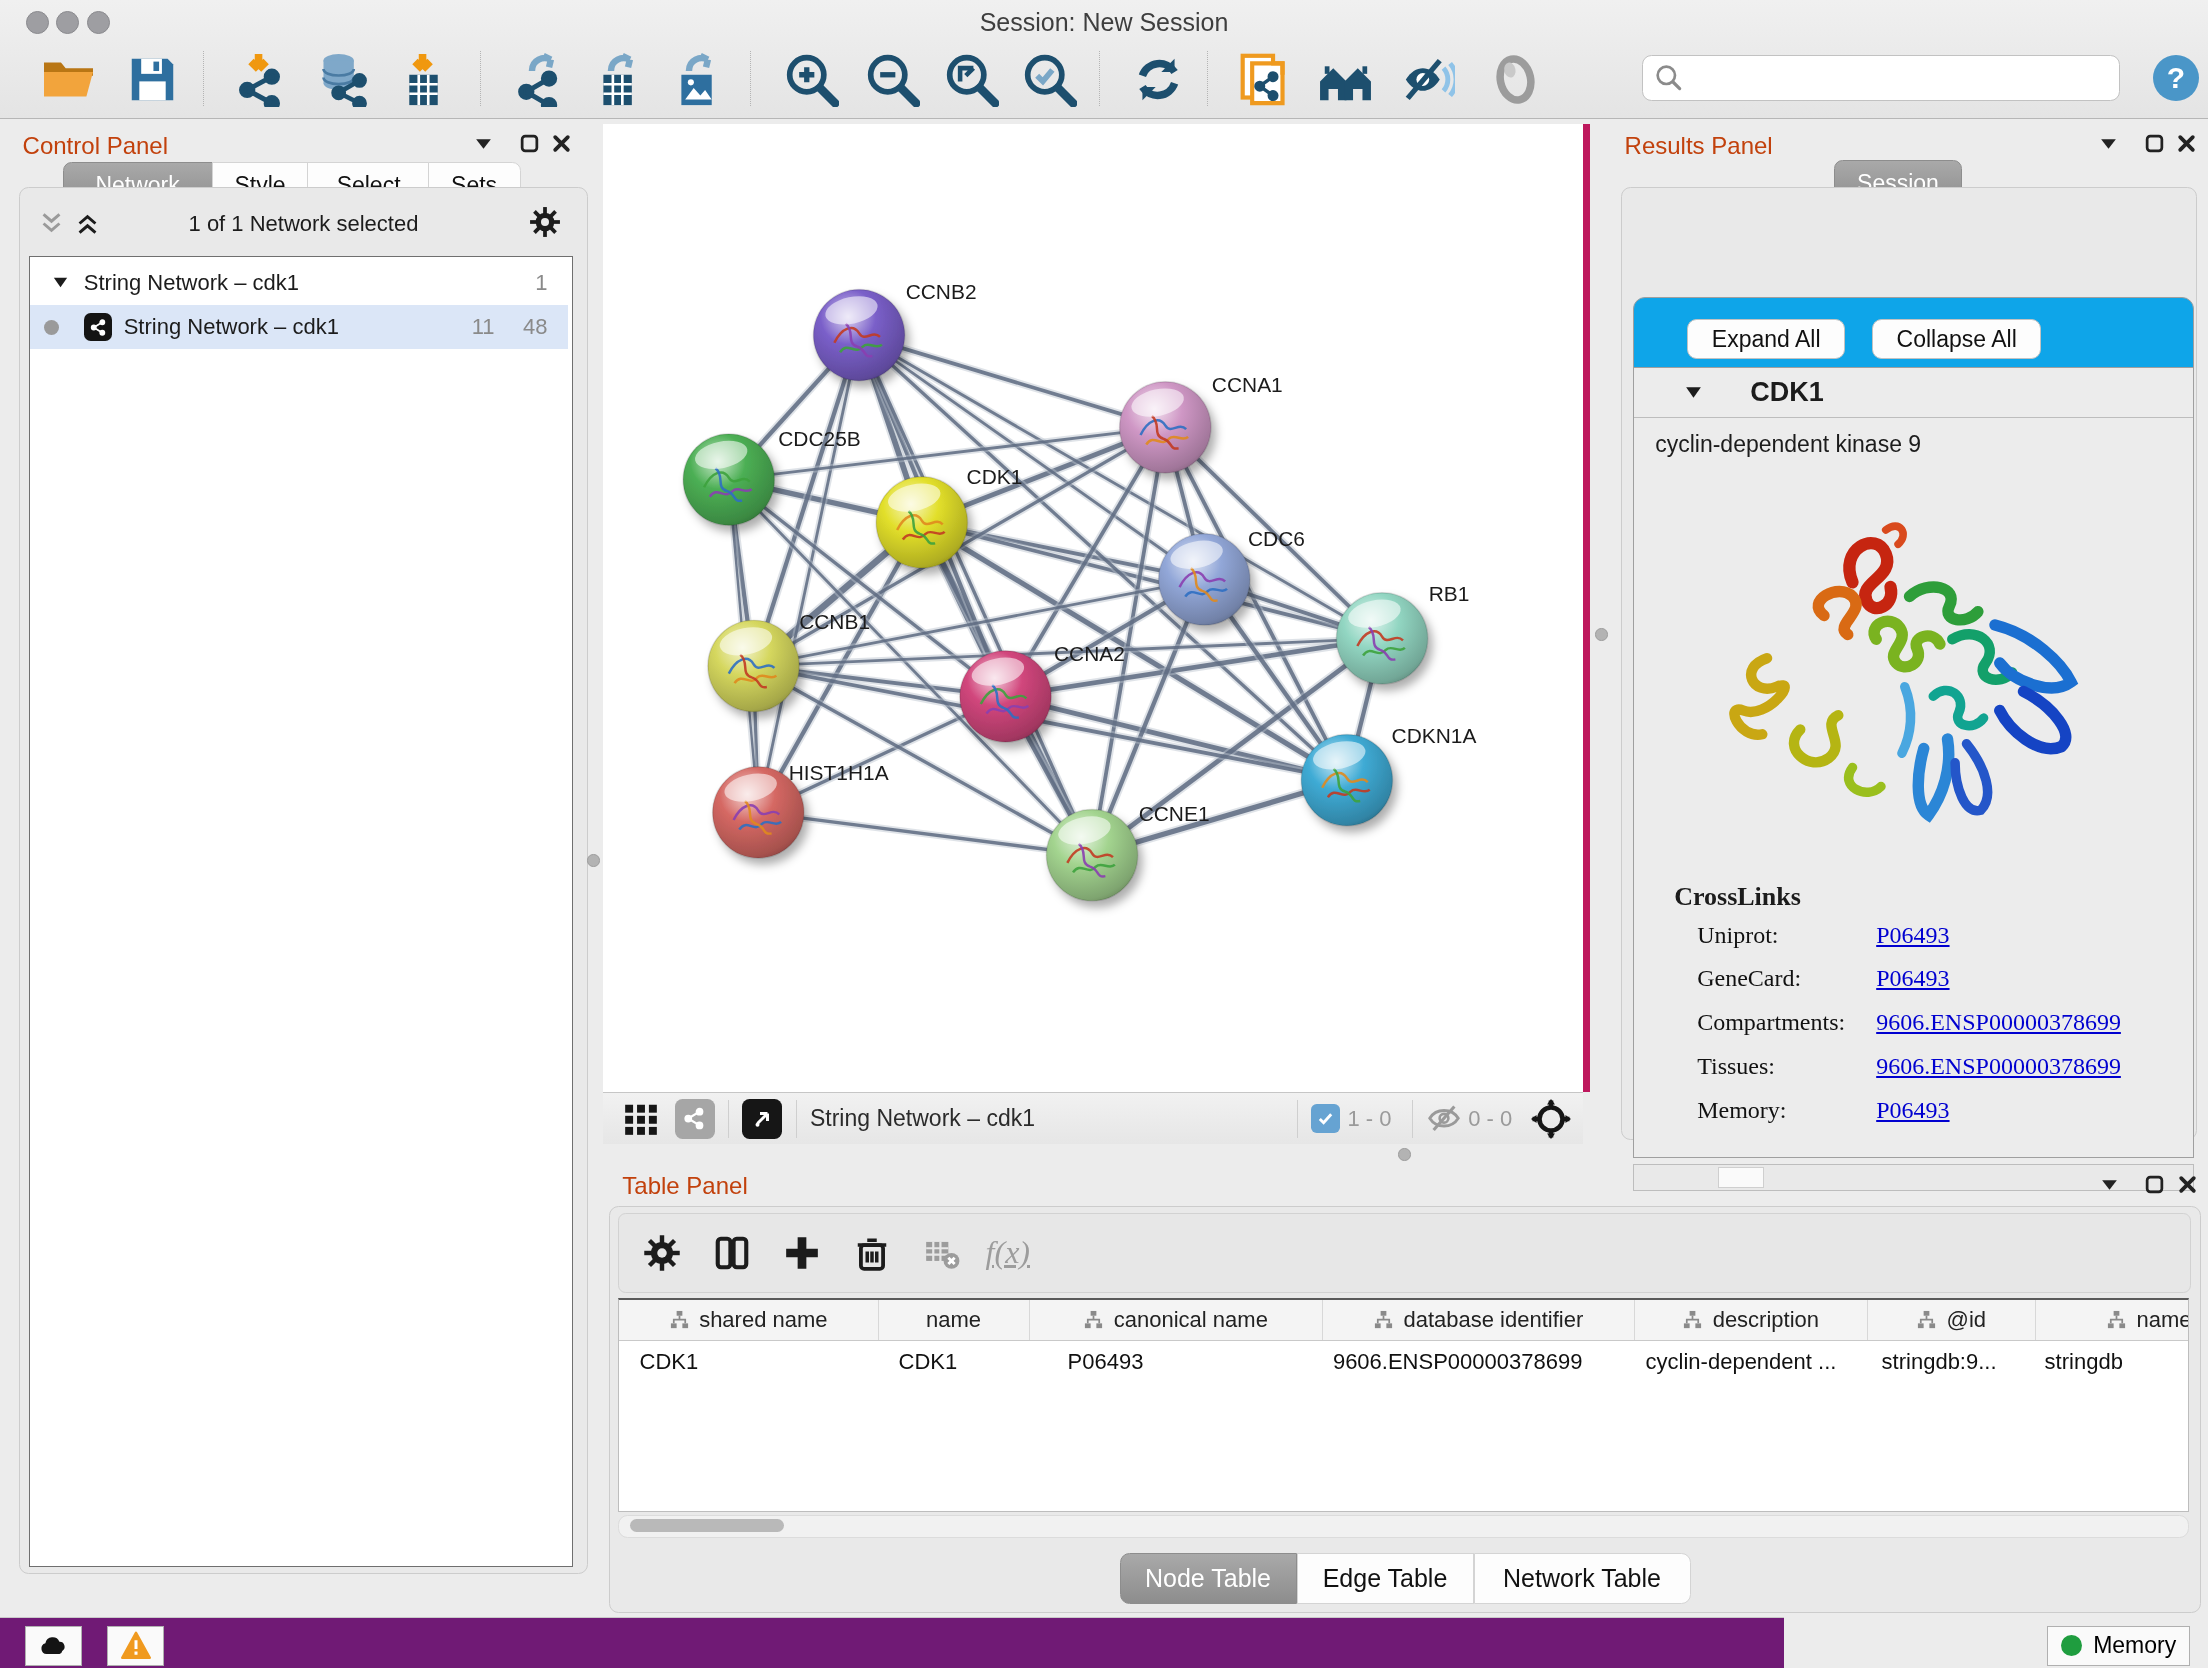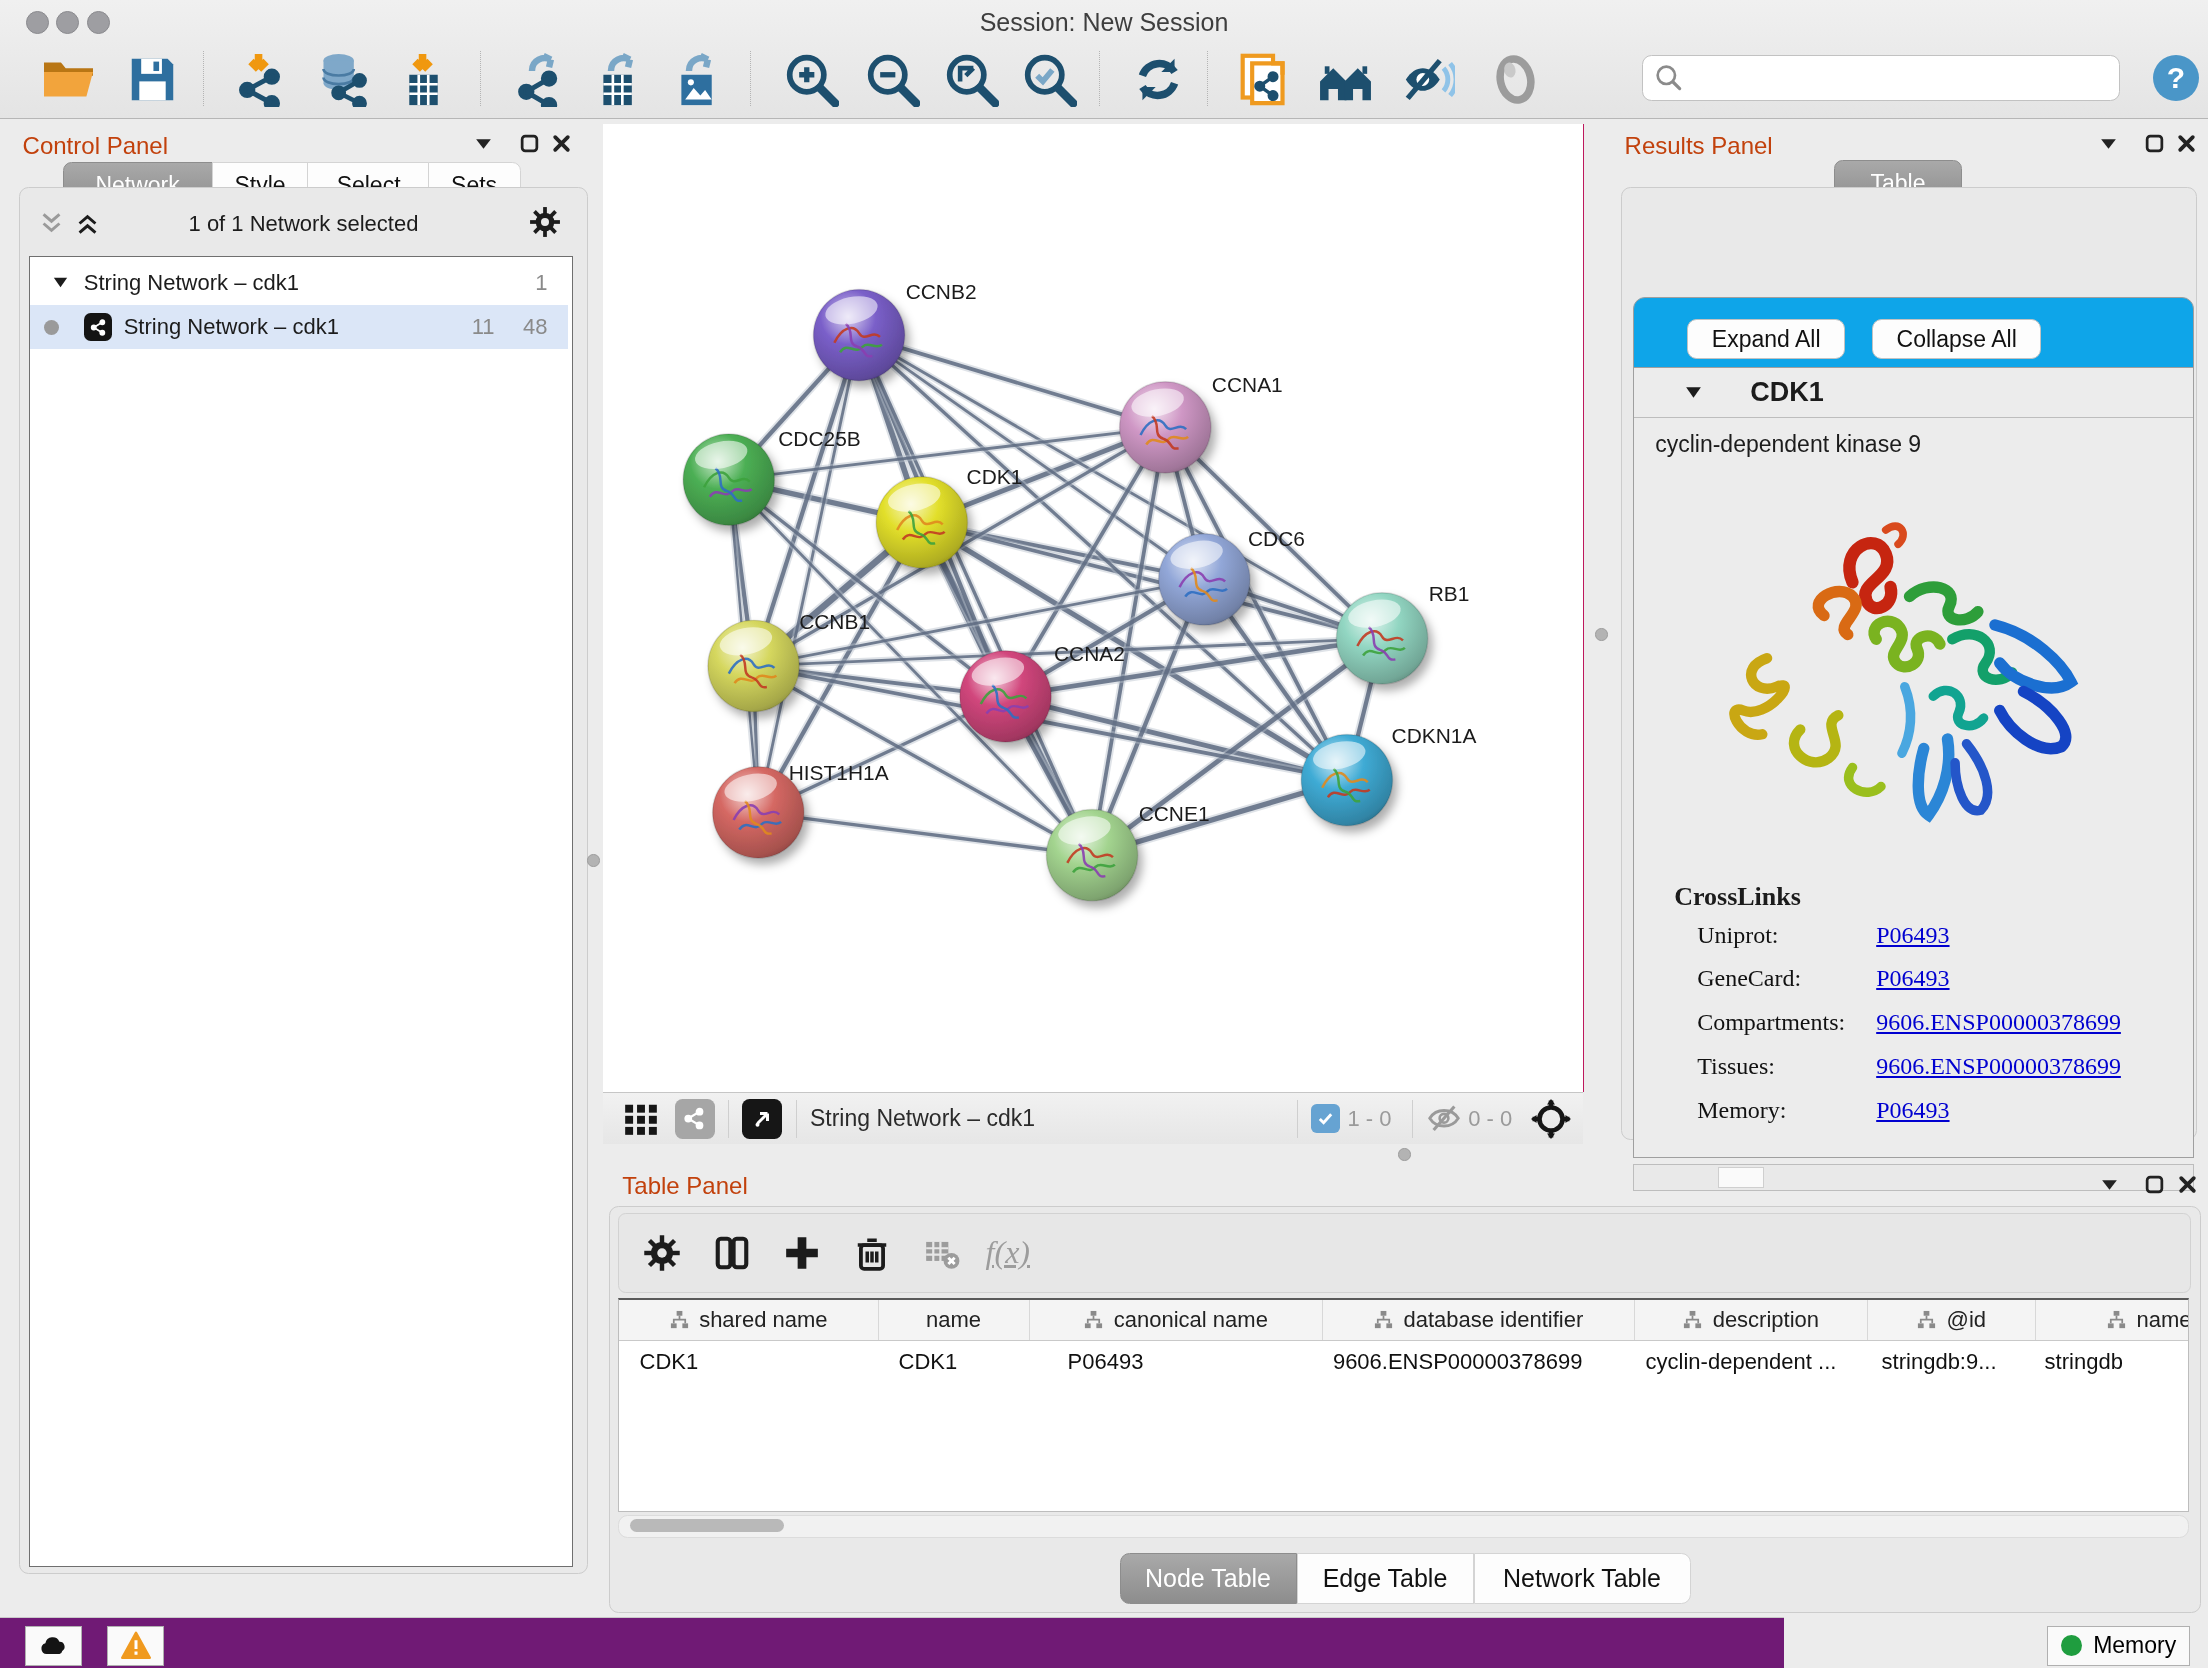--- a/index.html
+++ b/index.html
@@ -37,21 +37,21 @@
   
   #control-panel{left:7.6px;top:124px;width:592px;height:1449px;}
   #cp-box{position:absolute;left:11.4px;top:63px;width:567px;height:1385px;}
   #cp-list{position:absolute;left:9.5px;top:68px;width:542px;height:1309px;
     background:#fff;border:1.9px solid #6f6f6f;}
   .net-row{position:absolute;left:0;width:538px;height:44px;display:flex;align-items:center;font-size:22px;}
   .net-row.selected{background:#dbe6f7;}
   .row-num{color:#8a8a8a;font-size:22px;position:absolute;}
   
   #net-canvas{left:603px;top:124px;width:980px;height:968px;background:#fff;
-    border-right:1px solid #be185d;}
+    border-right:7px solid #be185d;}
   #net-toolbar{left:603px;top:1092px;width:980px;height:51px;
     background:linear-gradient(#f1f1f1,#e6e6e6);border-top:1px solid #c6c6c6;
     display:flex;align-items:center;}
   .ntb-sep{width:0;height:38px;border-left:1px solid #cfcfcf;margin:0 13.3px;}
   .blk-sq{width:40px;height:40px;border-radius:7.6px;background:#161616;display:flex;
     align-items:center;justify-content:center;border:none;padding:0;}
   .gray-sq{width:40px;height:40px;border-radius:7.6px;background:#a6a6a6;display:flex;
     align-items:center;justify-content:center;border:none;padding:0;}
   .counter{color:#9a9a9a;font-size:22px;margin:0 7.6px;}
   .splitter-dot{position:absolute;width:10.5px;height:10.5px;border-radius:50%;
@@ -699,21 +699,21 @@
         <rect x="3" y="3" width="14" height="14" fill="none" stroke="#222" stroke-width="2.6" rx="3"></rect>
       </svg>
   </button>
   <button class="win-ico" style="left:555px;top:5.7px">
     <svg width="21" height="21" viewBox="0 0 20 20">
         <path d="M4 4 L16 16 M16 4 L4 16" stroke="#222" stroke-width="3.6" stroke-linecap="round"></path>
       </svg>
   </button>
 
   <div class="tabbtn active abs" style="left:217px;top:36px;width:126px;border-radius:8.6px 8.6px 0 0">
-    <span>Table</span>
+    <span>Session</span>
   </div>
 
   <div class="roundbox" id="rp-outer">
     <div id="rp-expand-box">
       <button class="rp-btn" style="left:53px;width:158px">
           <span>Expand All</span>
         </button>
       <button class="rp-btn" style="left:238px;width:169px">
           <span>Collapse All</span>
         </button>

